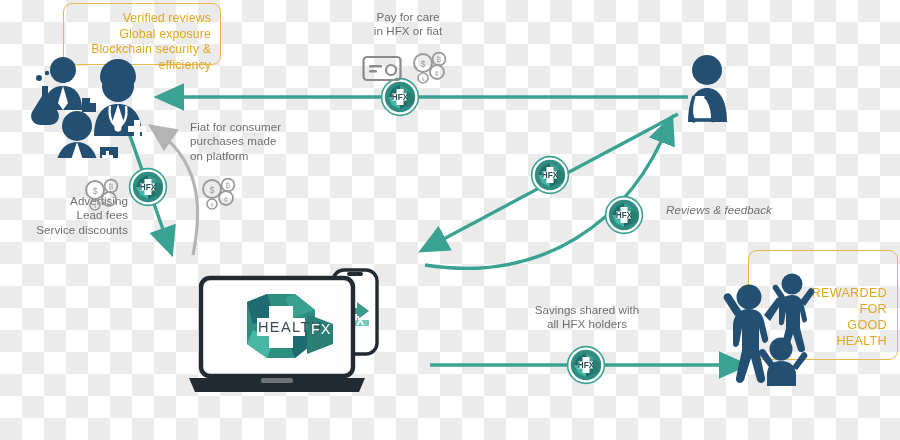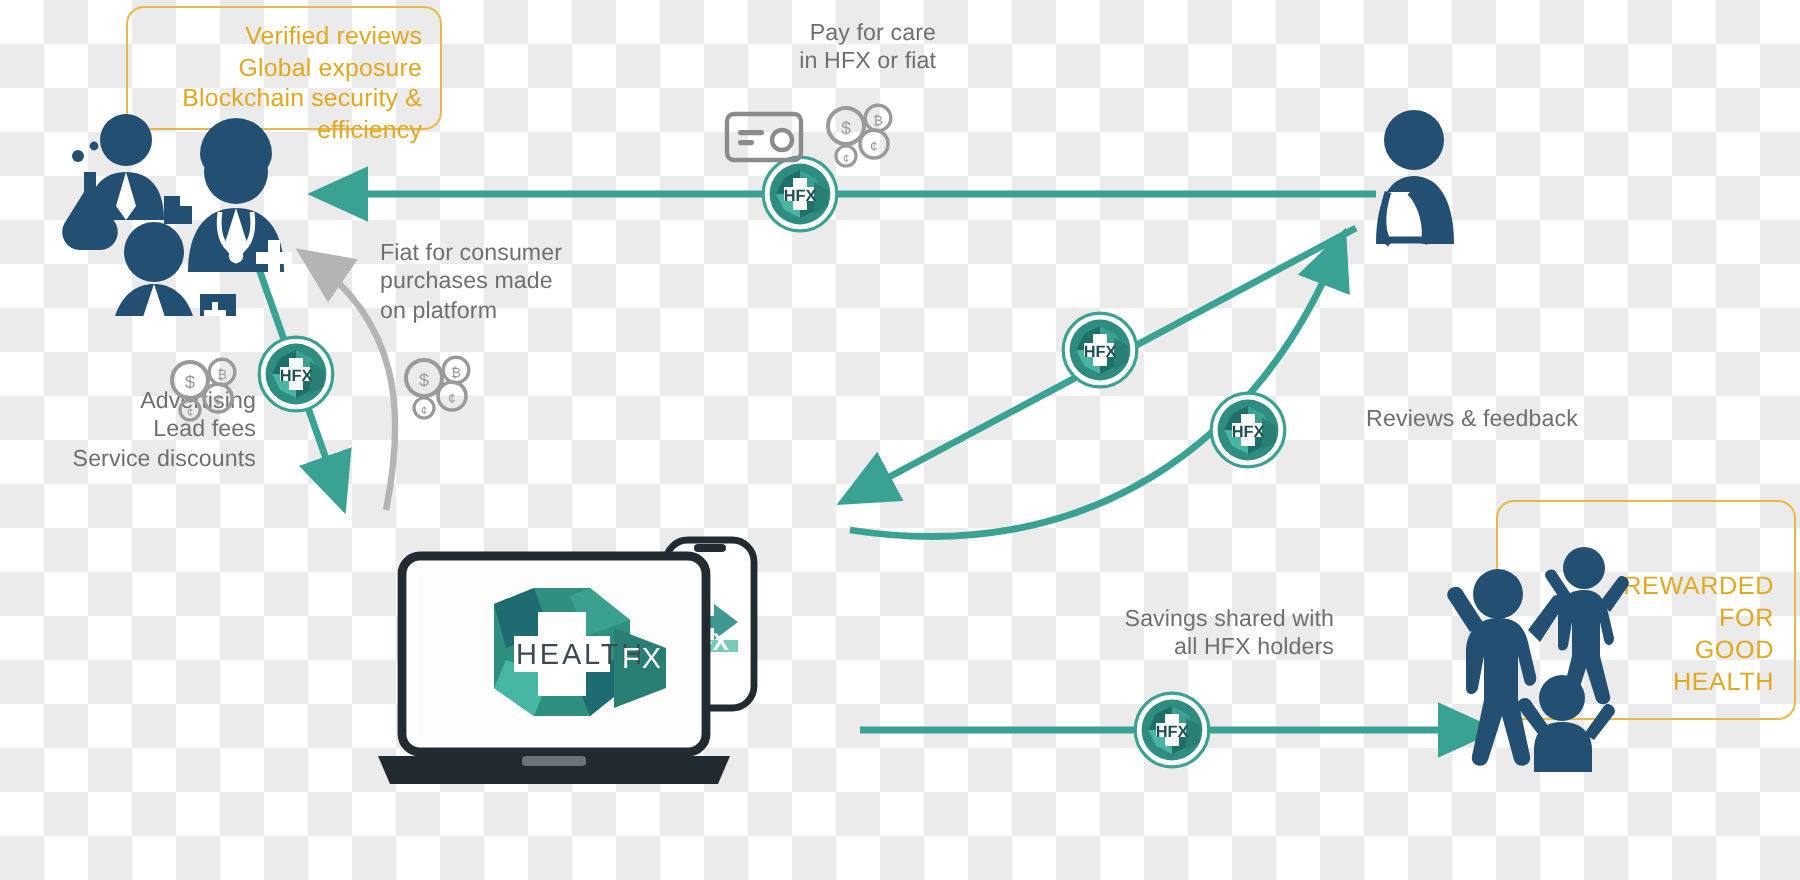--- a/index.html
+++ b/index.html
@@ -48,26 +48,26 @@
 
   .lbl{
     position:absolute;
     color:#6f6f70;
     font-size:11.6px;
     line-height:14.4px;
     white-space:pre-line;
     letter-spacing:.05px;
   }
   .lbl.r{text-align:right;}
-  .lbl.c{text-align:right;}
+  .lbl.c{text-align:center;}
 
   #lbl-pay{left:348px;top:10px;width:120px;}
   #lbl-fiat{left:190px;top:120px;width:120px;}
   #lbl-platform{left:330px;top:140px;width:192px;}
-  #lbl-rev{left:649px;top:203px;width:140px;text-align:right;}
+  #lbl-rev{left:649px;top:203px;width:140px;text-align:center;font-style:italic;}
   #lbl-sav{left:507px;top:303px;width:160px;}
 
   
   .token{position:absolute;width:40px;height:40px;}
   .token svg{width:100%;height:100%;display:block;}
 
   
   .coins{position:absolute;width:40px;height:34px;}
   .coins svg{width:100%;height:100%;display:block;}
 

